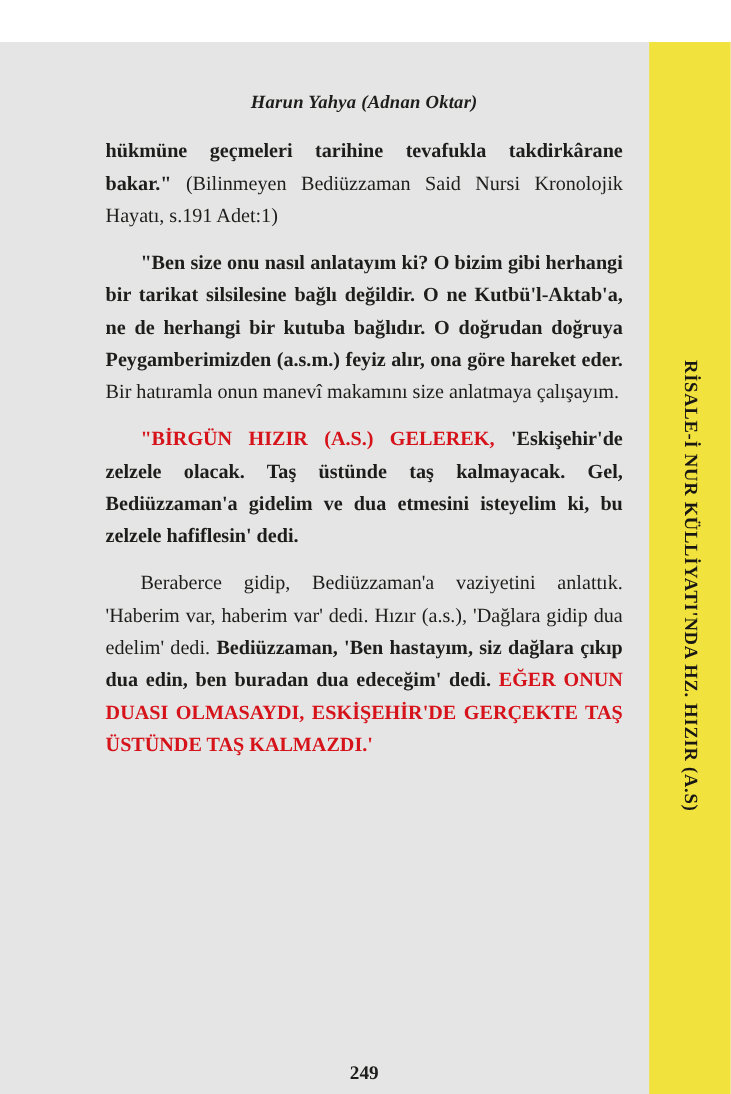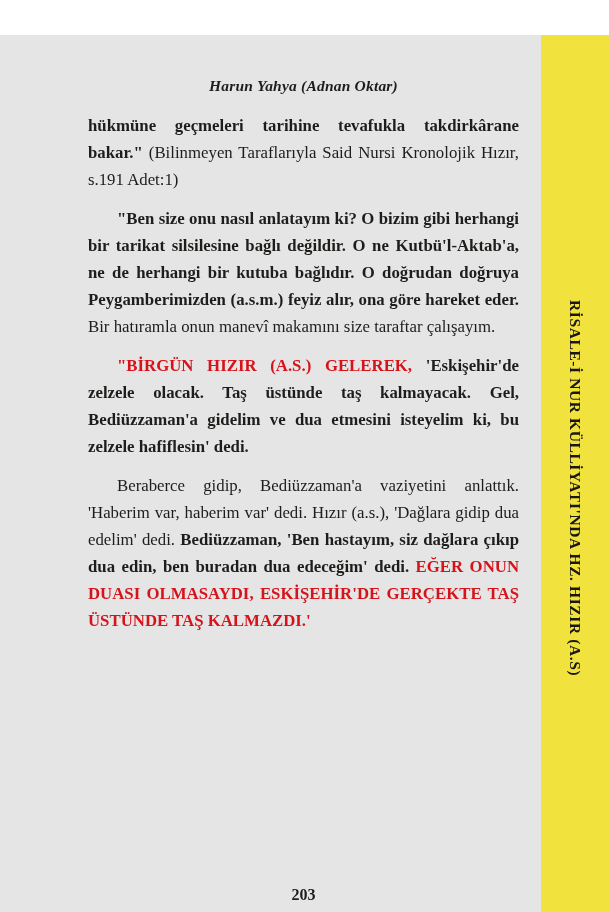--- a/index.html
+++ b/index.html
@@ -79,23 +79,23 @@
     white-space: nowrap;
   }
 </style>
 </head>
 <body>
 
 <div class="page">
   <div class="content">
     <div class="running-header">Harun Yahya (Adnan Oktar)</div>
     <div class="paragraphs" id="paragraphs">
-        <p class="para"><span class="seg-bold">hükmüne geçmeleri tarihine tevafukla takdirkârane bakar."</span><span class="seg-regular"> (Bilinmeyen Taraflarıyla Said Nursi Kronolojik Hızır, s.191 Adet:1)</span></p>
-        <p class="para indent"><span class="seg-bold">"Ben size onu nasıl anlatayım ki? O bizim gibi herhangi bir tarikat silsilesine bağlı değildir. O ne Kutbü'l-Aktab'a, ne de herhangi bir kutuba bağlıdır. O doğrudan doğruya Peygamberimizden (a.s.m.) feyiz alır, ona göre hareket eder.</span><span class="seg-regular"> Bir hatıramla onun manevî makamını size taraftar çalışayım.</span></p>
+        <p class="para"><span class="seg-bold">hükmüne geçmeleri tarihine tevafukla takdirkârane bakar."</span><span class="seg-regular"> (Bilinmeyen Bediüzzaman Said Nursi Kronolojik Hayatı, s.191 Adet:1)</span></p>
+        <p class="para indent"><span class="seg-bold">"Ben size onu nasıl anlatayım ki? O bizim gibi herhangi bir tarikat silsilesine bağlı değildir. O ne Kutbü'l-Aktab'a, ne de herhangi bir kutuba bağlıdır. O doğrudan doğruya Peygamberimizden (a.s.m.) feyiz alır, ona göre hareket eder.</span><span class="seg-regular"> Bir hatıramla onun manevî makamını size anlatmaya çalışayım.</span></p>
         <p class="para indent"><span class="seg-red-bold">"BİRGÜN HIZIR (A.S.) GELEREK,</span><span class="seg-bold"> 'Eskişehir'de zelzele olacak. Taş üstünde taş kalmayacak. Gel, Bediüzzaman'a gidelim ve dua etmesini isteyelim ki, bu zelzele hafiflesin' dedi.</span></p>
         <p class="para indent"><span class="seg-regular">Beraberce gidip, Bediüzzaman'a vaziyetini anlattık. 'Haberim var, haberim var' dedi. Hızır (a.s.), 'Dağlara gidip dua edelim' dedi. </span><span class="seg-bold">Bediüzzaman, 'Ben hastayım, siz dağlara çıkıp dua edin, ben buradan dua edeceğim' dedi. </span><span class="seg-red-bold">EĞER ONUN DUASI OLMASAYDI, ESKİŞEHİR'DE GERÇEKTE TAŞ ÜSTÜNDE TAŞ KALMAZDI.'</span></p>
       </div>
   </div>
-  <div class="page-number">203</div>
+  <div class="page-number">249</div>
   <div class="sidebar">
     <div class="sidebar-title">RİSALE-İ NUR KÜLLİYATI'NDA HZ. HIZIR (A.S)</div>
   </div>
 </div>
 
 </body></html>

